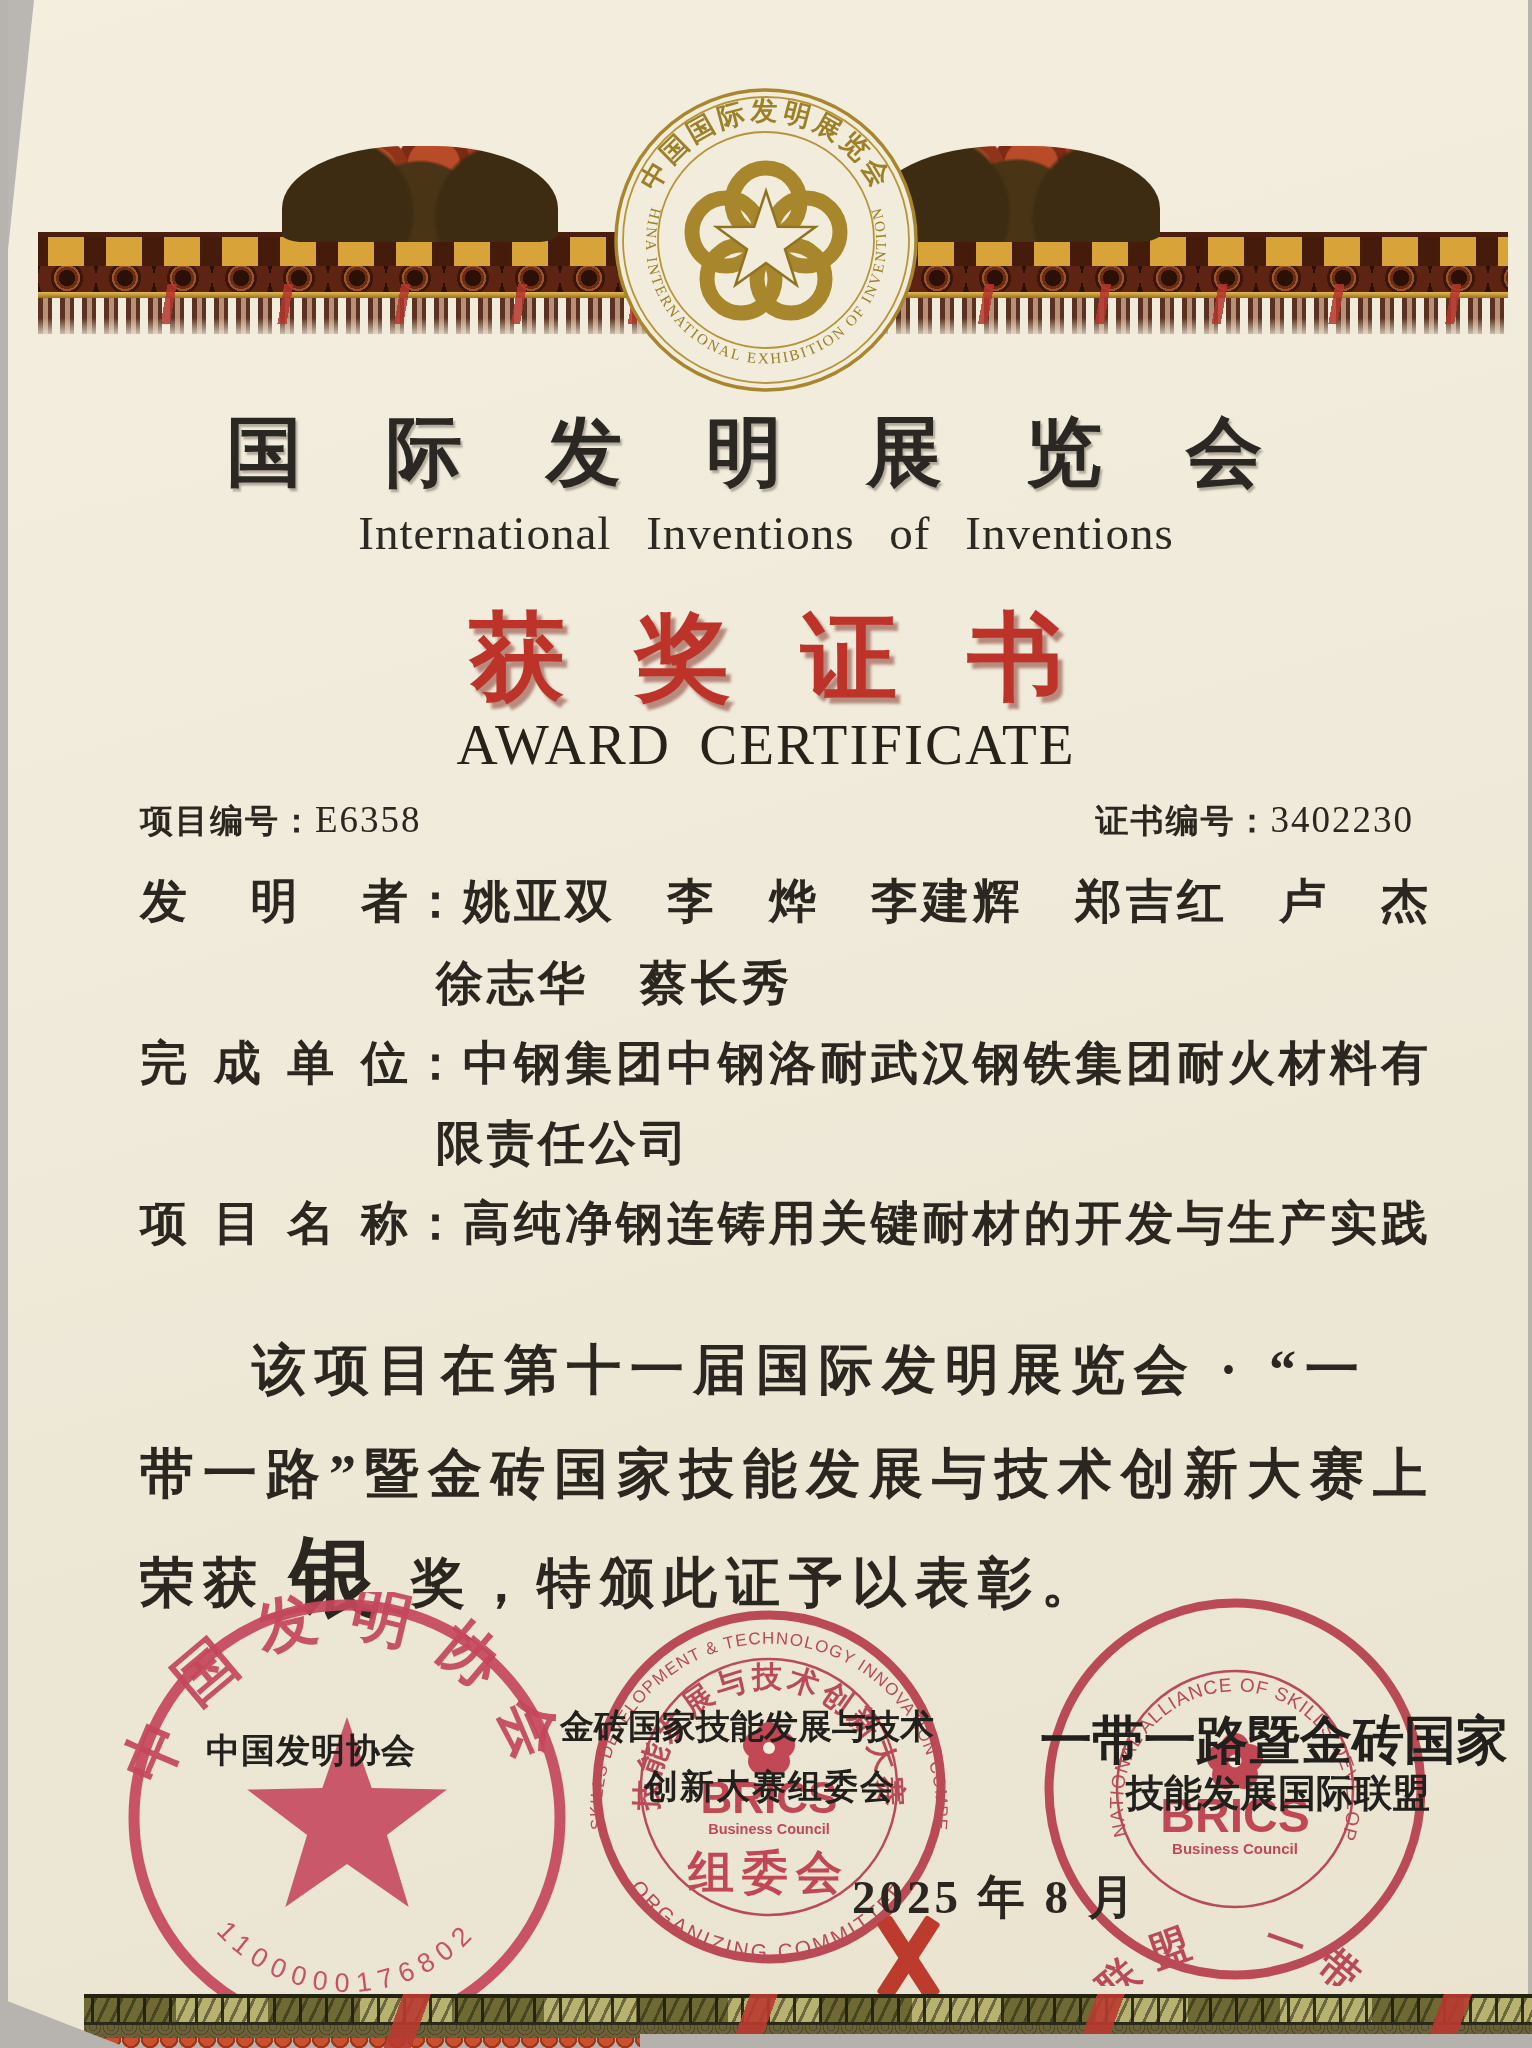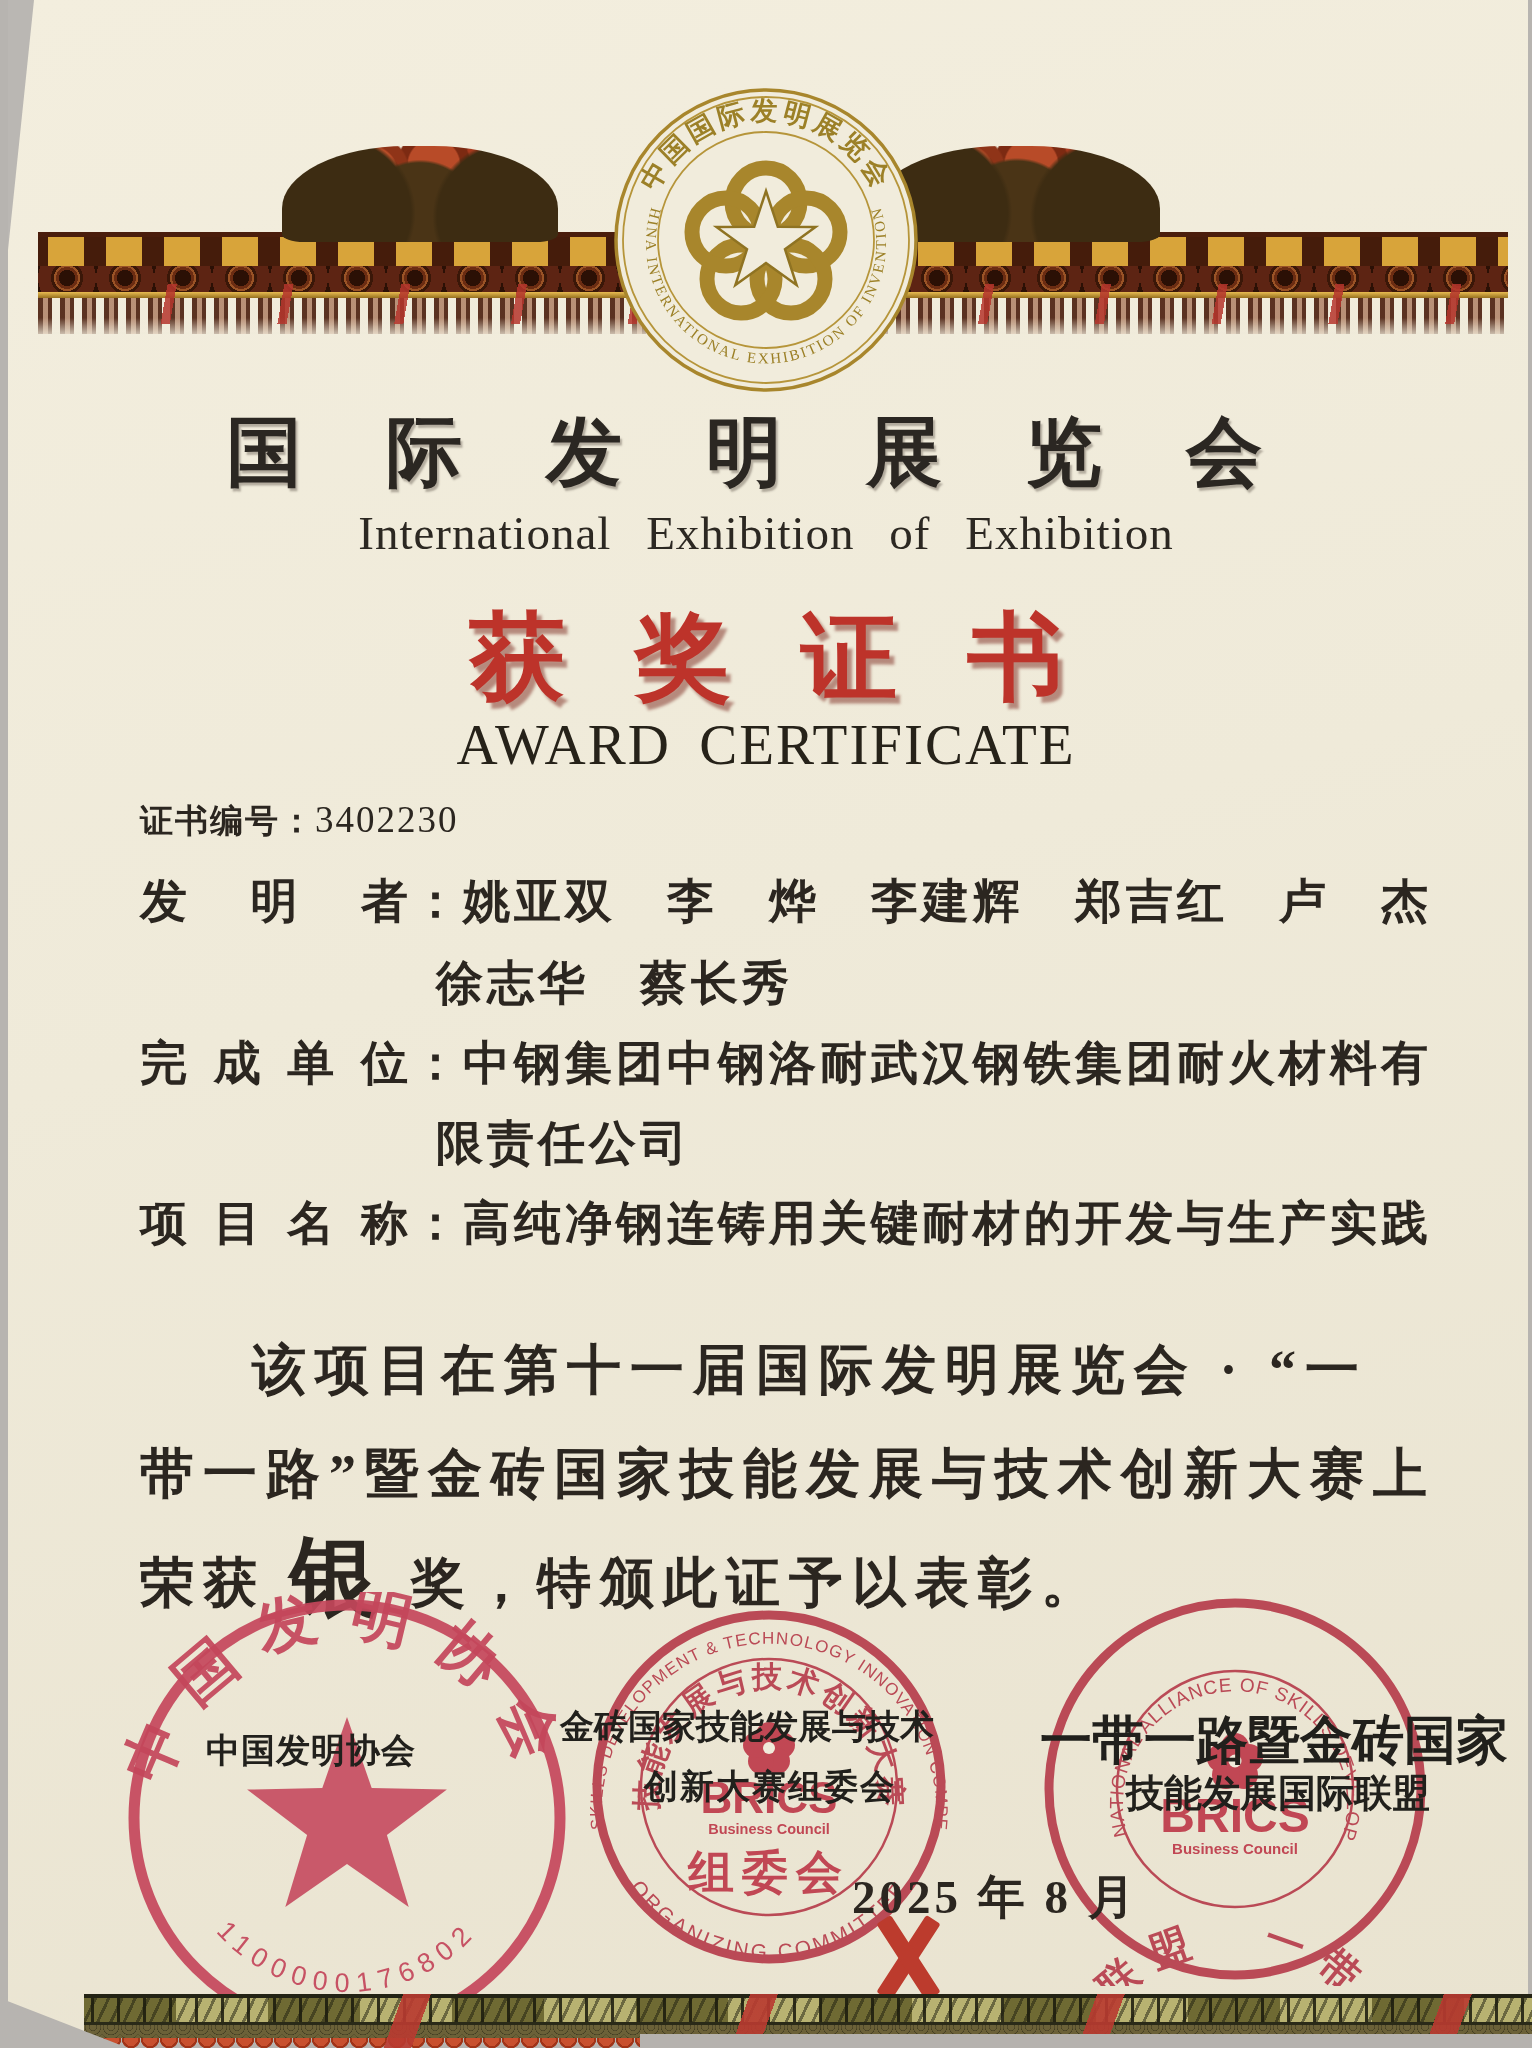--- a/index.html
+++ b/index.html
@@ -151,25 +151,28 @@
       <circle cx="194" cy="146" r="34"></circle>
       <circle cx="179" cy="193" r="34"></circle>
       <circle cx="129" cy="193" r="34"></circle>
       <circle cx="114" cy="146" r="34"></circle>
     </g>
     <polygon points="154,105 165.8,140.8 203.5,140.9 173,163.2 184.6,199.1 154,177 123.4,199.1 135,163.2 104.5,140.9 142.2,140.8" fill="#f1ecdc" stroke="#8f7322" stroke-width="2.5"></polygon>
   </svg>
 </div>
 
 <div class="title-cn">国际发明展览会</div>
-<div class="title-en">International  Exhibition  of Exhibition</div>
+<div class="title-en">International  Inventions  of Inventions</div>
 <div class="award-cn">获奖证书</div>
 <div class="award-en">AWARD CERTIFICATE</div>
 
 <div class="meta-row">
+  <div>
+    <span class="meta-label">项目编号：</span><span class="meta-value">E6358</span>
+  </div>
   <div>
     <span class="meta-label">证书编号：</span><span class="meta-value">3402230</span>
   </div>
 </div>
 
 <div class="fline" style="top:870px">
   <span class="flabel">发明者</span><span class="fcolon">：</span><span>姚亚双　李　烨　李建辉　郑吉红　卢　杰</span>
 </div>
 <div class="cont" style="top:952px">徐志华　蔡长秀</div>
 

